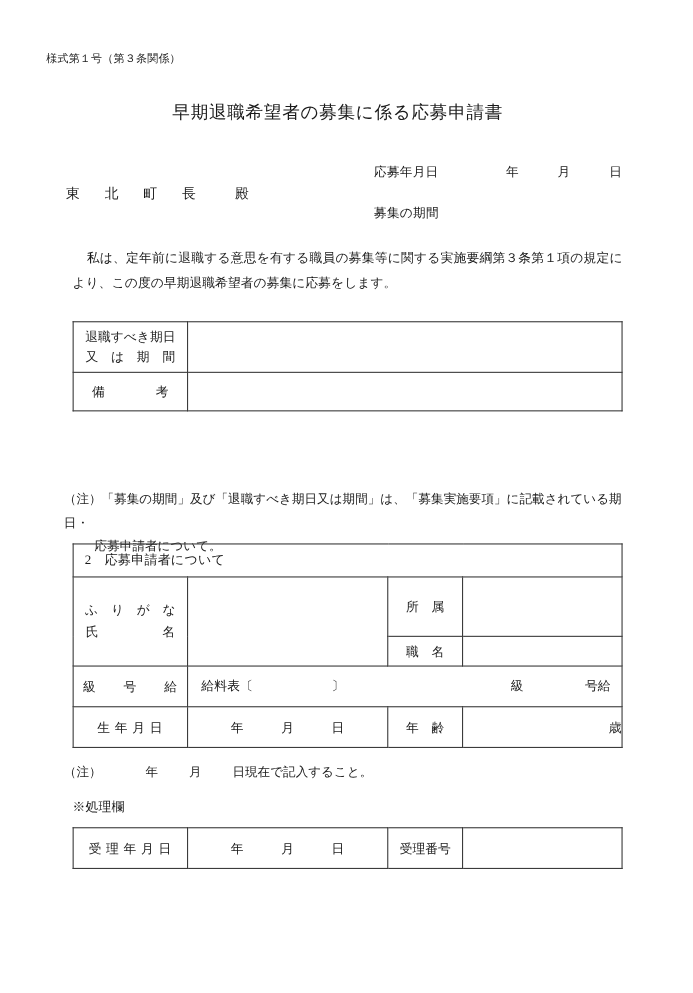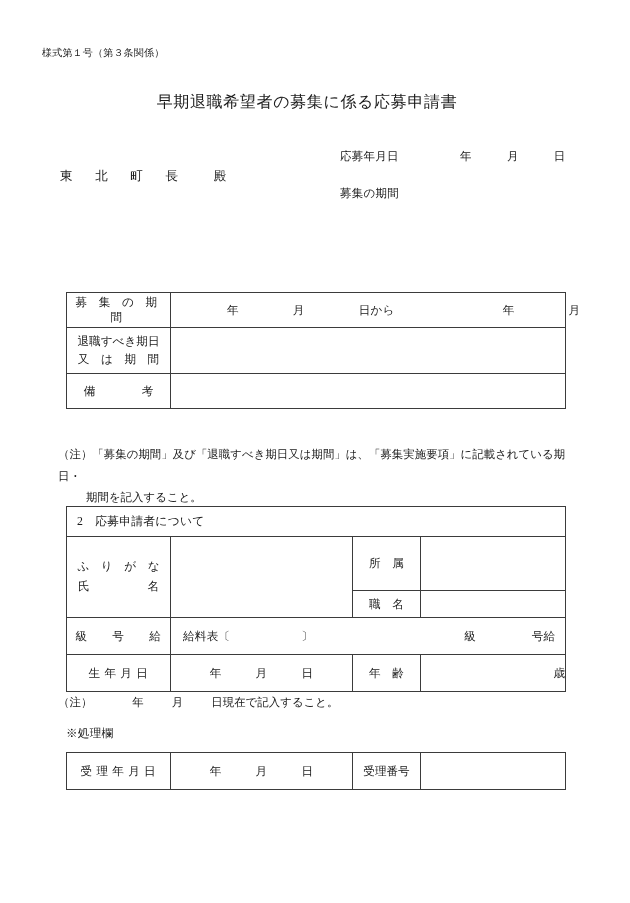--- a/index.html
+++ b/index.html
@@ -127,21 +127,21 @@
   
   .note {
     font-size: 11.4px;
     line-height: 1.9;
     letter-spacing: 0.005em;
   }
   #note1 { left: 58px; top: 444px; width: 512px; }
   #note1 .l2 { display: block; padding-left: 28px; }
 
   
-  #table2 { left: 66px; top: 506px; width: 499px; border-radius: 21px; }
+  #table2 { left: 66px; top: 494px; width: 499px; border-radius: 21px; }
   #table2 .r-head td { height: 29px; }
   #table2 .r-name td { height: 53px; }
   #table2 .r-kyu td { height: 36px; }
   #table2 .r-birth td { height: 36px; }
 
   .name-label {
     text-align: center;
     font-size: 11.6px;
     line-height: 1.75;
   }
@@ -176,52 +176,47 @@
   <div class="abs doc-title nowrap">早期退職希望者の募集に係る応募申請書</div>
 
   <div class="abs apply-date-label nowrap">応募年月日</div>
   <div class="abs apply-date-value nowrap">年　　　月　　　日</div>
   <div class="abs applicant-label nowrap">募集の期間</div>
 
   <div class="abs addressee nowrap">
     <span class="name">東 北 町 長</span><span class="honor">殿</span>
   </div>
 
+  <div class="abs body-para">
+    <span class="indent"></span><span>私は、定年前に退職する意思を有する職員の募集等に関する実施要綱第３条第１項の規定により、</span><span>この度の早期退職希望者の募集に応募をします。</span>
+  </div>
 
   <table class="form" id="table1">
     <colgroup>
       <col style="width:104px">
       <col style="width:395px">
     </colgroup>
     <tbody>
-      <tr class="r-period">
-        <td class="lbl sp2">募 集 の 期 間</td>
-        <td>
-          <div class="period-line nowrap">
-            <span>年</span><span class="gap"></span><span>月</span><span class="gap"></span><span>日から</span><span class="gap"></span><span class="gap"></span><span>年</span><span class="gap"></span><span>月</span><span class="gap"></span>
-          </div>
-        </td>
-      </tr>
       <tr class="r-retire">
         <td class="lbl2">
           <div>退職すべき期日</div>
           <div>又　は　期　間</div>
         </td>
         <td class="cell-pad-l"></td>
       </tr>
       <tr class="r-remark">
         <td class="lbl">備　　　　考</td>
         <td class="cell-pad-l"></td>
       </tr>
     </tbody>
   </table>
 
   <div class="abs note" id="note1">
     <span>（注）「募集の期間」及び「退職すべき期日又は期間」は、「募集実施要項」に記載されている期日・</span>
-    <span class="l2">期間を記入すること。</span>
+    <span class="l2">応募申請者について。</span>
   </div>
 
   <table class="form" id="table2">
     <colgroup>
       <col style="width:104px">
       <col style="width:182px">
       <col style="width:68px">
       <col style="width:145px">
     </colgroup>
     <tbody>

